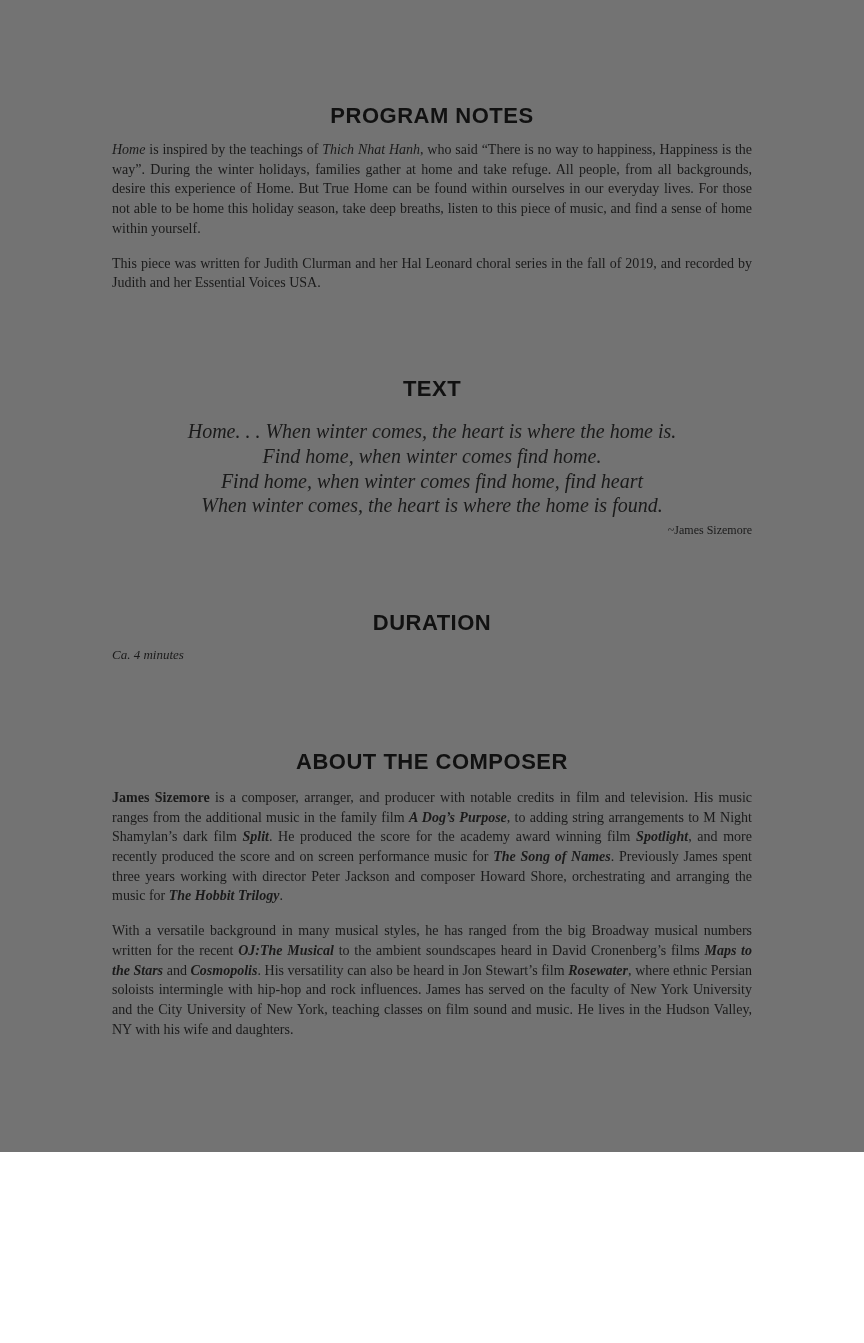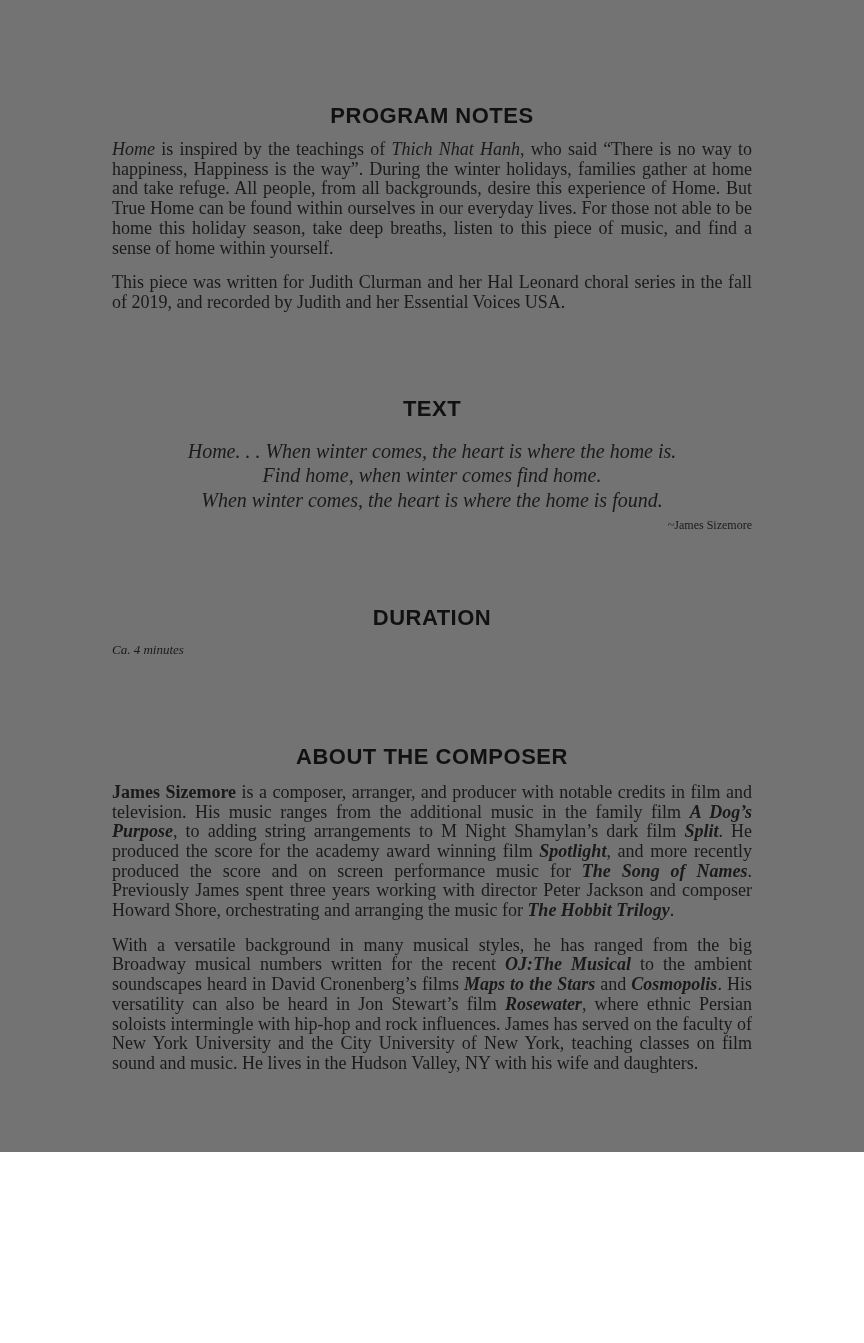--- a/index.html
+++ b/index.html
@@ -25,21 +25,21 @@
   .section-heading {
     font-family: "Liberation Sans", sans-serif;
     font-weight: 700;
     font-size: 22px;
     letter-spacing: 0.5px;
     text-align: center;
     color: #111111;
     margin: 0 0 11px 0;
   }
   .body-para {
-    font-size: 18px;
+    font-size: 14px;
     line-height: 19.7px;
     text-align: justify;
     margin: 0 0 15px 0;
   }
   .seg-n  { font-style: normal; font-weight: normal; }
   .seg-i  { font-style: italic; font-weight: normal; }
   .seg-b  { font-style: normal; font-weight: 700; }
   .seg-bi { font-style: italic; font-weight: 700; }
 
   .text-section { margin-top: 83px; }
@@ -79,20 +79,21 @@
       <h1 class="section-heading">PROGRAM NOTES</h1>
       <p class="body-para"><span class="seg-i">Home</span><span class="seg-n"> is inspired by the teachings of </span><span class="seg-i">Thich Nhat Hanh</span><span class="seg-n">, who said “There is no way to happiness, Happiness is the way”. During the winter holidays, families gather at home and take refuge. All people, from all backgrounds, desire this experience of Home. But True Home can be found within ourselves in our everyday lives.  For those not able to be home this holiday season, take deep breaths, listen to this piece of music, and find a sense of home within yourself.</span></p>
       <p class="body-para"><span class="seg-n">This piece was written for Judith Clurman and her Hal Leonard choral series in the fall of 2019, and recorded by Judith and her Essential Voices USA.</span></p>
     </section>
 
     <section class="text-section">
       <h1 class="section-heading">TEXT</h1>
       <div class="poem">
           <div class="poem-line">Home. . . When winter comes, the heart is where the home is.</div>
           <div class="poem-line">Find home, when winter comes find home.</div>
+          <div class="poem-line">Find home, when winter comes find home, find heart</div>
           <div class="poem-line">When winter comes, the heart is where the home is found.</div>
         </div>
       <div class="attribution">~James Sizemore</div>
     </section>
 
     <section class="duration-section">
       <h1 class="section-heading">DURATION</h1>
       <div class="duration-value">Ca. 4 minutes</div>
     </section>
 

